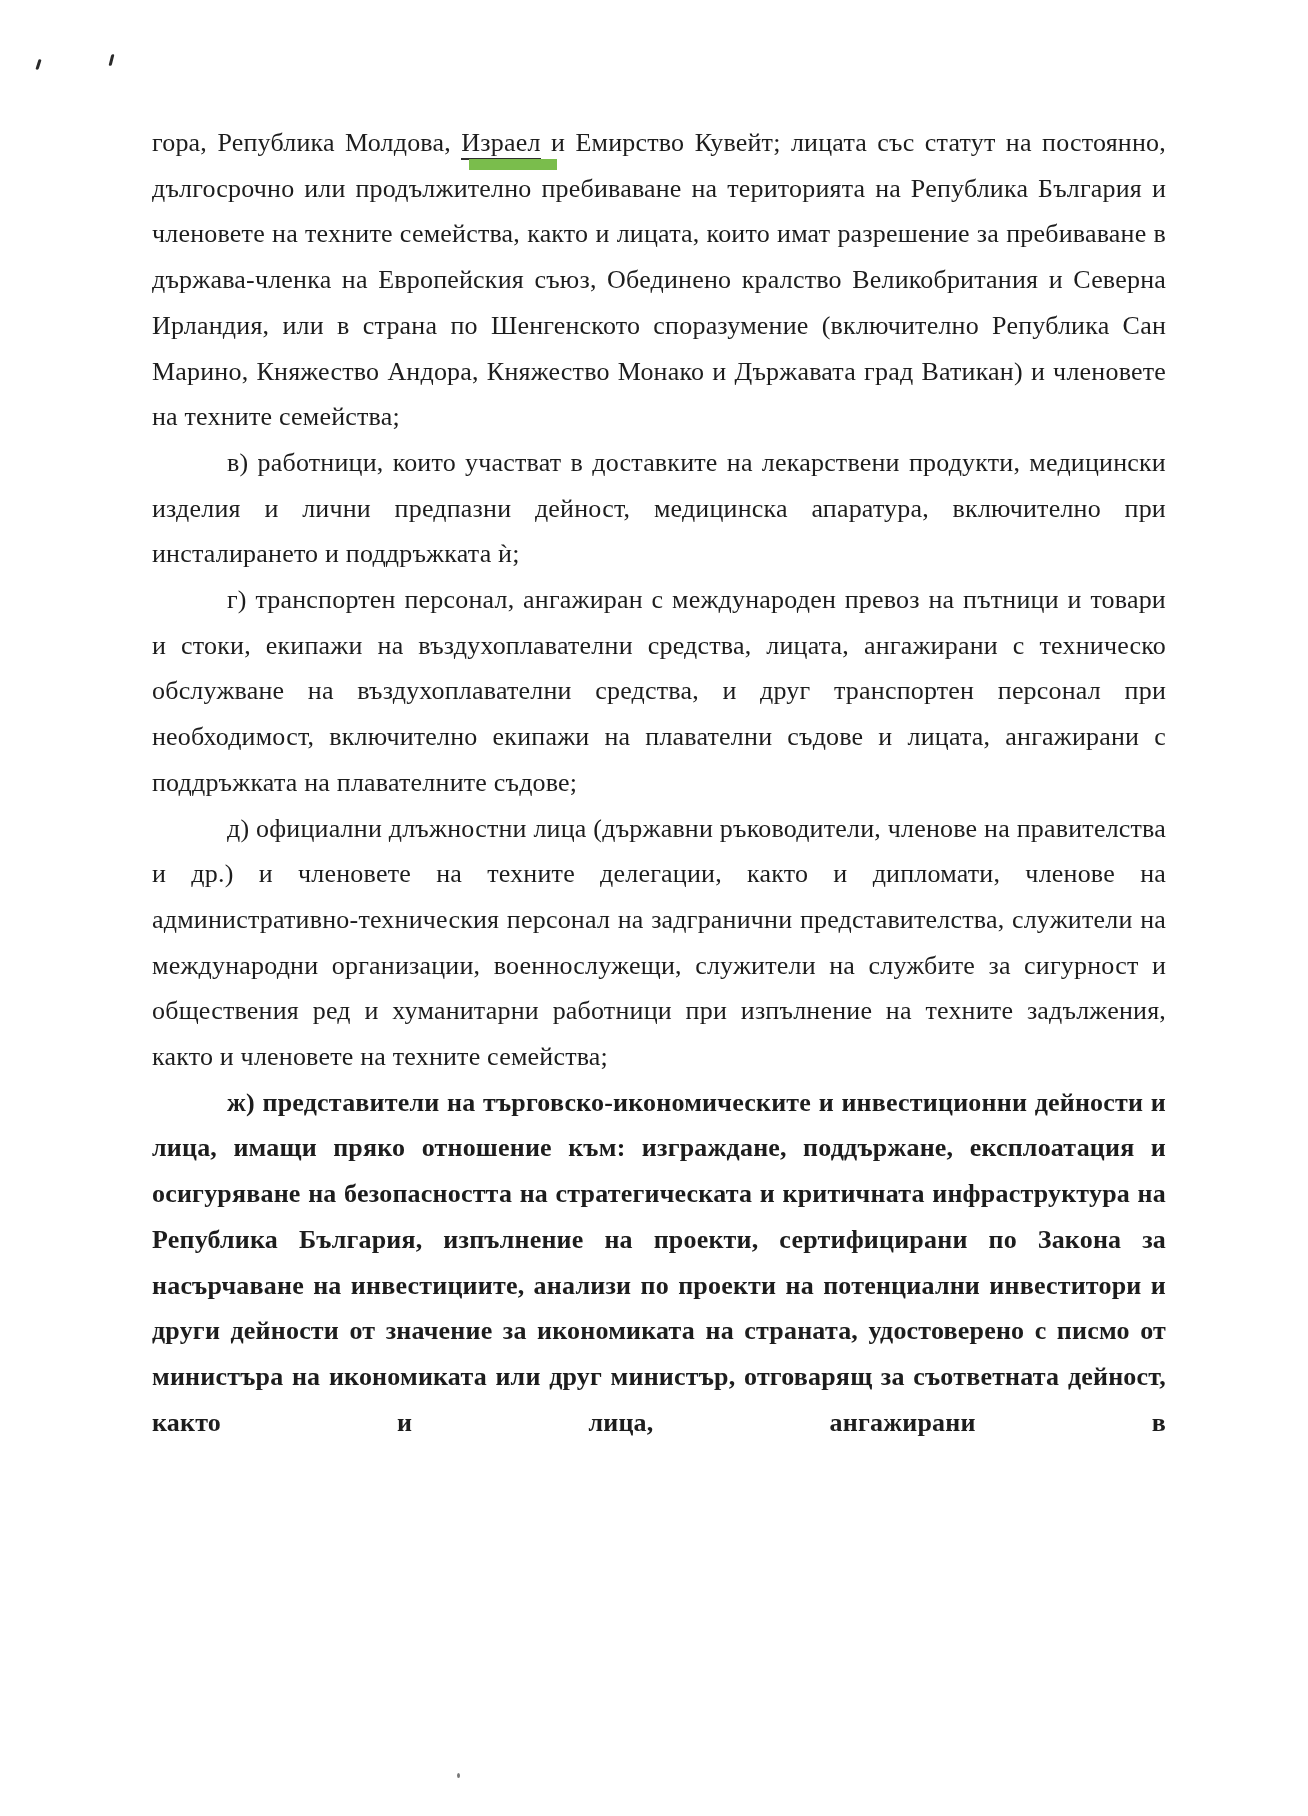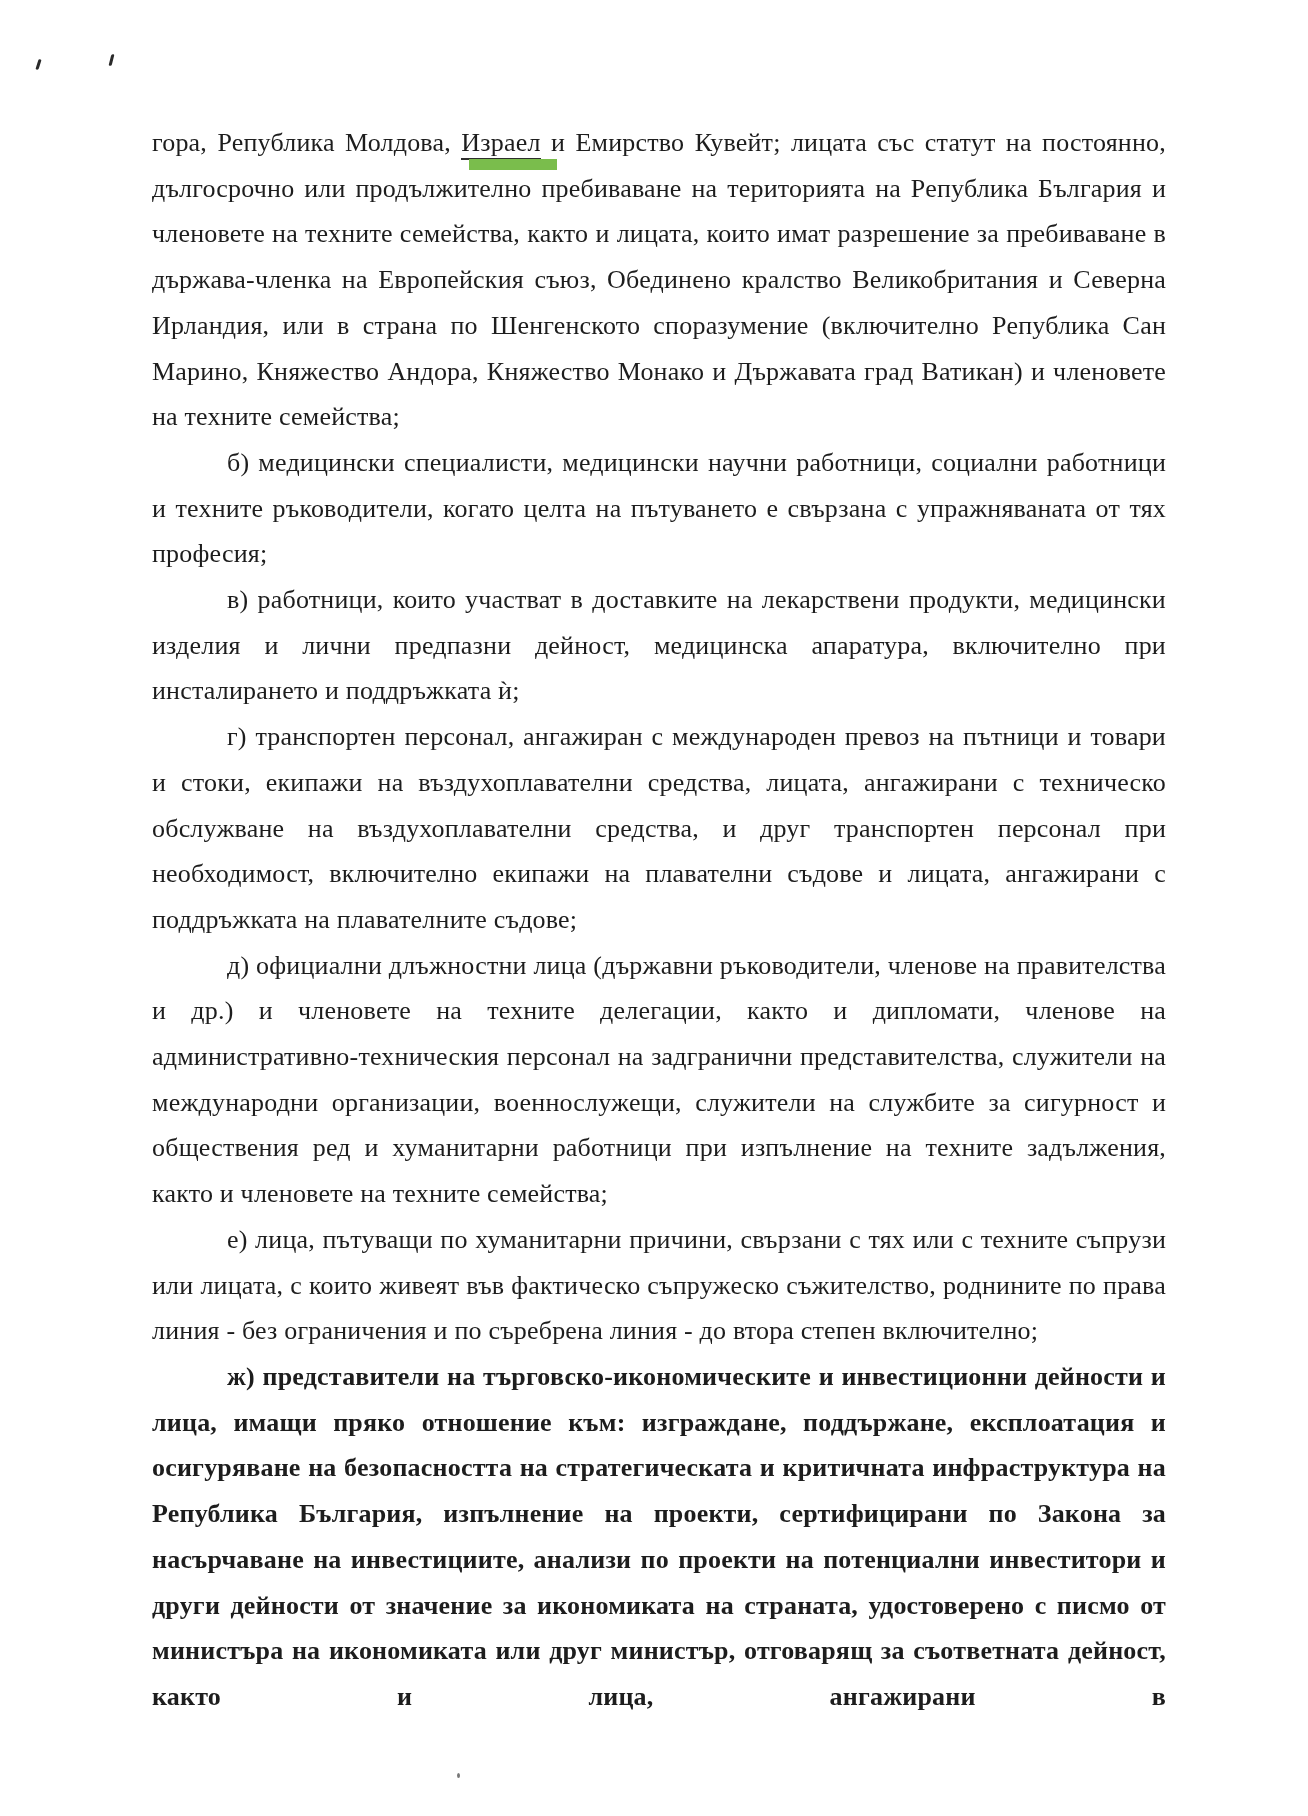--- a/index.html
+++ b/index.html
@@ -77,29 +77,27 @@
 
 <div class="page">
 
   <div class="scan-mark m1"></div>
   <div class="scan-mark m2"></div>
 
   <div class="textblock" style="color: rgb(29, 29, 29);">
 
     <p class="para first"><span>гора, Република Молдова, </span><span class="hl"><span>Израел</span><i class="hlbar" style="background: rgb(122, 189, 76);"></i></span><span> и Емирство Кувейт; лицата със статут на постоянно, дългосрочно или продължително пребиваване на територията на Република България и членовете на техните семейства, както и лицата, които имат разрешение за пребиваване в държава-членка на Европейския съюз, Обединено кралство Великобритания и Северна Ирландия, или в страна по Шенгенското споразумение (включително Република Сан Марино, Княжество Андора, Княжество Монако и Държавата град Ватикан) и членовете на техните семейства;</span></p>
 
-    <p class="para">б) медицински специалисти, медицински научни работници, социални работници и техните ръководители, когато целта на пътуването е свързана с упражняваната от тях професия;</p>
 
     <p class="para">в) работници, които участват в доставките на лекарствени продукти, медицински изделия и лични предпазни дейност, медицинска апаратура, включително при инсталирането и поддръжката ѝ;</p>
 
     <p class="para">г) транспортен персонал, ангажиран с международен превоз на пътници и товари и стоки, екипажи на въздухоплавателни средства, лицата, ангажирани с техническо обслужване на въздухоплавателни средства, и друг транспортен персонал при необходимост, включително екипажи на плавателни съдове и лицата, ангажирани с поддръжката на плавателните съдове;</p>
 
     <p class="para">д) официални длъжностни лица (държавни ръководители, членове на правителства и др.) и членовете на техните делегации, както и дипломати, членове на административно-техническия персонал на задгранични представителства, служители на международни организации, военнослужещи, служители на службите за сигурност и обществения ред и хуманитарни работници при изпълнение на техните задължения, както и членовете на техните семейства;</p>
 
-    <p class="para">е) лица, пътуващи по хуманитарни причини, свързани с тях или с техните съпрузи или лицата, с които живеят във фактическо съпружеско съжителство, роднините по права линия - без ограничения и по съребрена линия - до втора степен включително;</p>
 
     <p class="para last">ж) представители на търговско-икономическите и инвестиционни дейности и лица, имащи пряко отношение към: изграждане, поддържане, експлоатация и осигуряване на безопасността на стратегическата и критичната инфраструктура на Република България, изпълнение на проекти, сертифицирани по Закона за насърчаване на инвестициите, анализи по проекти на потенциални инвеститори и други дейности от значение за икономиката на страната, удостоверено с писмо от министъра на икономиката или друг министър, отговарящ за съответната дейност, както и лица, ангажирани в</p>
 
   </div>
 
   <div class="scan-dot"></div>
 
 </div>
 
 </body></html>

